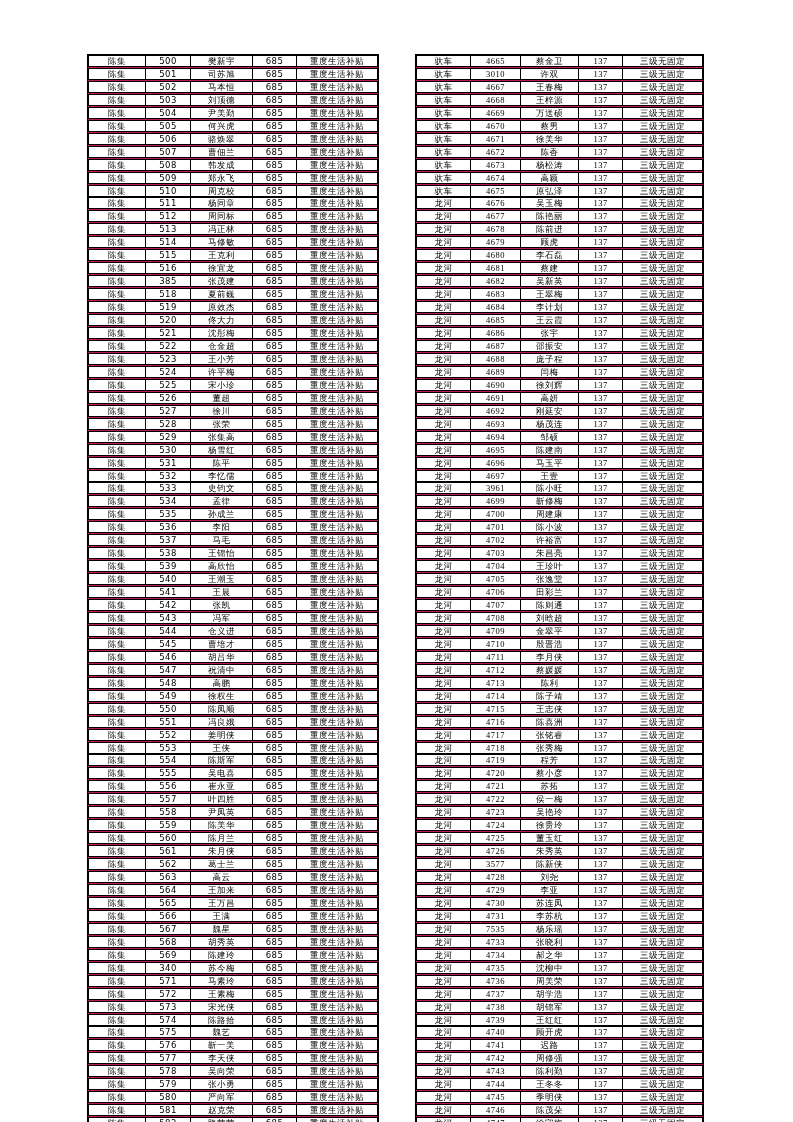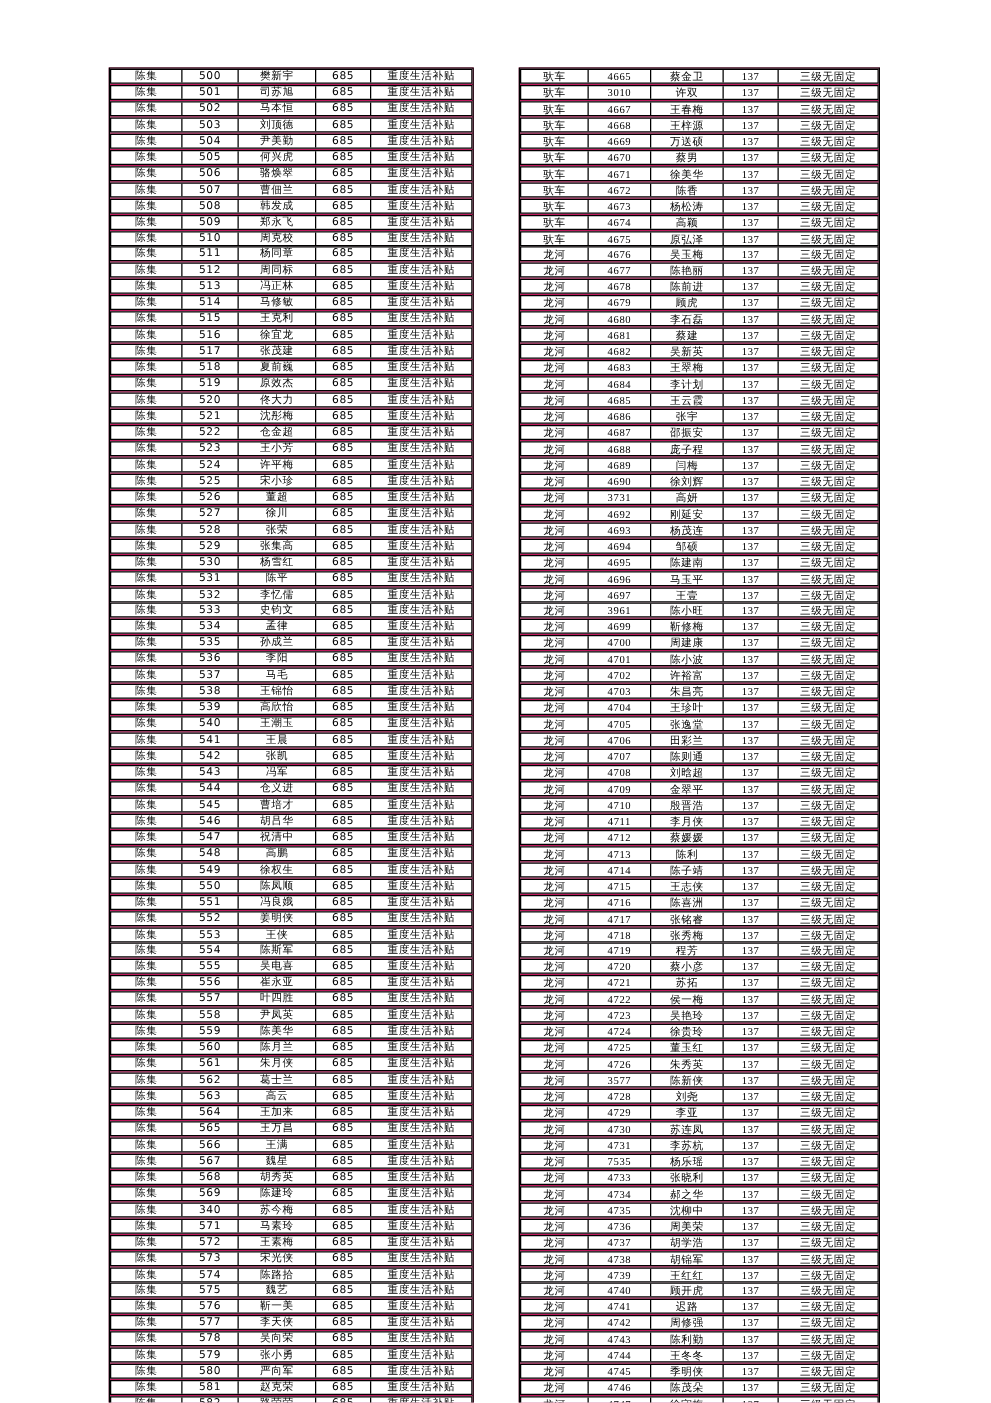--- a/index.html
+++ b/index.html
@@ -175,21 +175,21 @@
     </div>
     <div class="row">
       <div class="cell c0">陈集</div>
       <div class="cell c1">516</div>
       <div class="cell c2">徐宜龙</div>
       <div class="cell c3">685</div>
       <div class="cell c4">重度生活补贴</div>
     </div>
     <div class="row">
       <div class="cell c0">陈集</div>
-      <div class="cell c1">517</div>
+      <div class="cell c1">385</div>
       <div class="cell c2">张茂建</div>
       <div class="cell c3">685</div>
       <div class="cell c4">重度生活补贴</div>
     </div>
     <div class="row">
       <div class="cell c0">陈集</div>
       <div class="cell c1">518</div>
       <div class="cell c2">夏前巍</div>
       <div class="cell c3">685</div>
       <div class="cell c4">重度生活补贴</div>
@@ -829,21 +829,21 @@
     </div>
     <div class="row">
       <div class="cell c0">龙河</div>
       <div class="cell c1">4690</div>
       <div class="cell c2">徐刘辉</div>
       <div class="cell c3">137</div>
       <div class="cell c4">三级无固定</div>
     </div>
     <div class="row">
       <div class="cell c0">龙河</div>
-      <div class="cell c1">3731</div>
+      <div class="cell c1">4691</div>
       <div class="cell c2">高妍</div>
       <div class="cell c3">137</div>
       <div class="cell c4">三级无固定</div>
     </div>
     <div class="row">
       <div class="cell c0">龙河</div>
       <div class="cell c1">4692</div>
       <div class="cell c2">刚延安</div>
       <div class="cell c3">137</div>
       <div class="cell c4">三级无固定</div>

